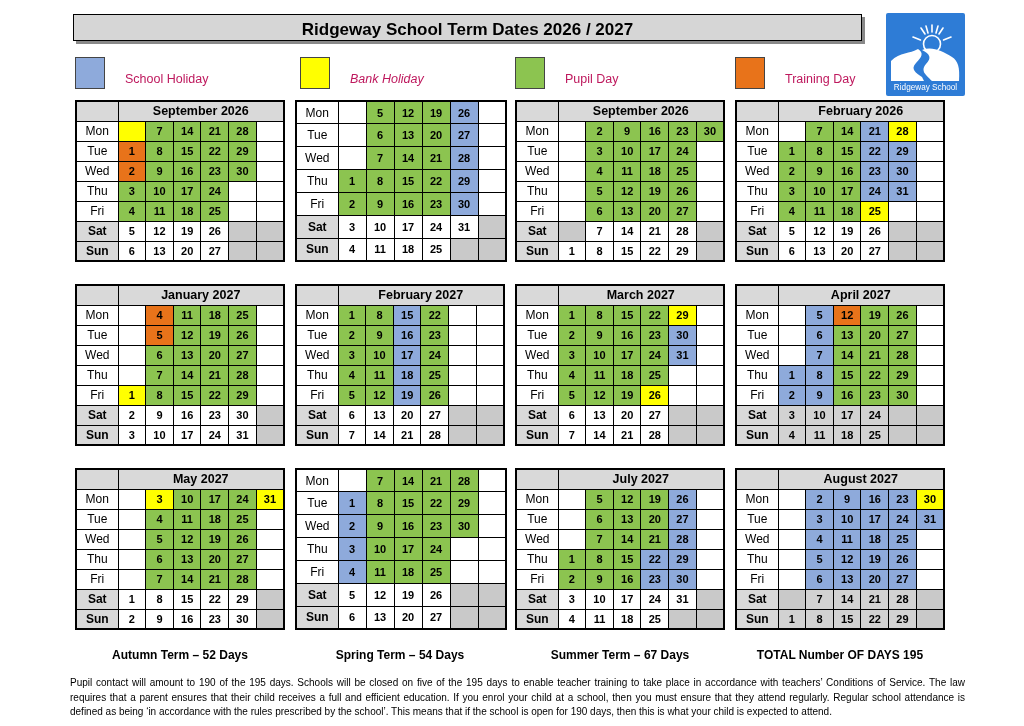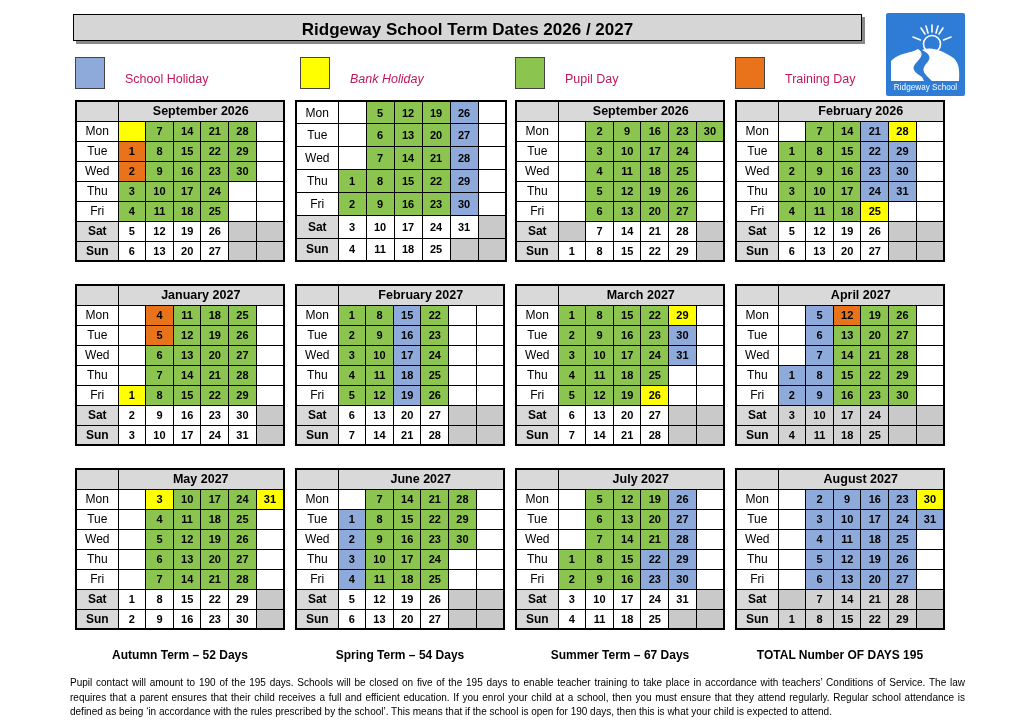--- a/index.html
+++ b/index.html
@@ -740,24 +740,20 @@
             <td class="c w">16</td>
             <td class="c w">23</td>
             <td class="c w">30</td>
             <td class="c x"></td>
           </tr>
         </tbody>
       </table>
       <table class="month">
         <tbody>
           <tr>
-            <td class="corner"></td>
-            <td class="mtitle" colspan="6">June 2027</td>
-          </tr>
-          <tr>
             <td class="lbl">Mon</td>
             <td class="c e"></td>
             <td class="c g">7</td>
             <td class="c g">14</td>
             <td class="c g">21</td>
             <td class="c g">28</td>
             <td class="c e"></td>
           </tr>
           <tr>
             <td class="lbl">Tue</td>

